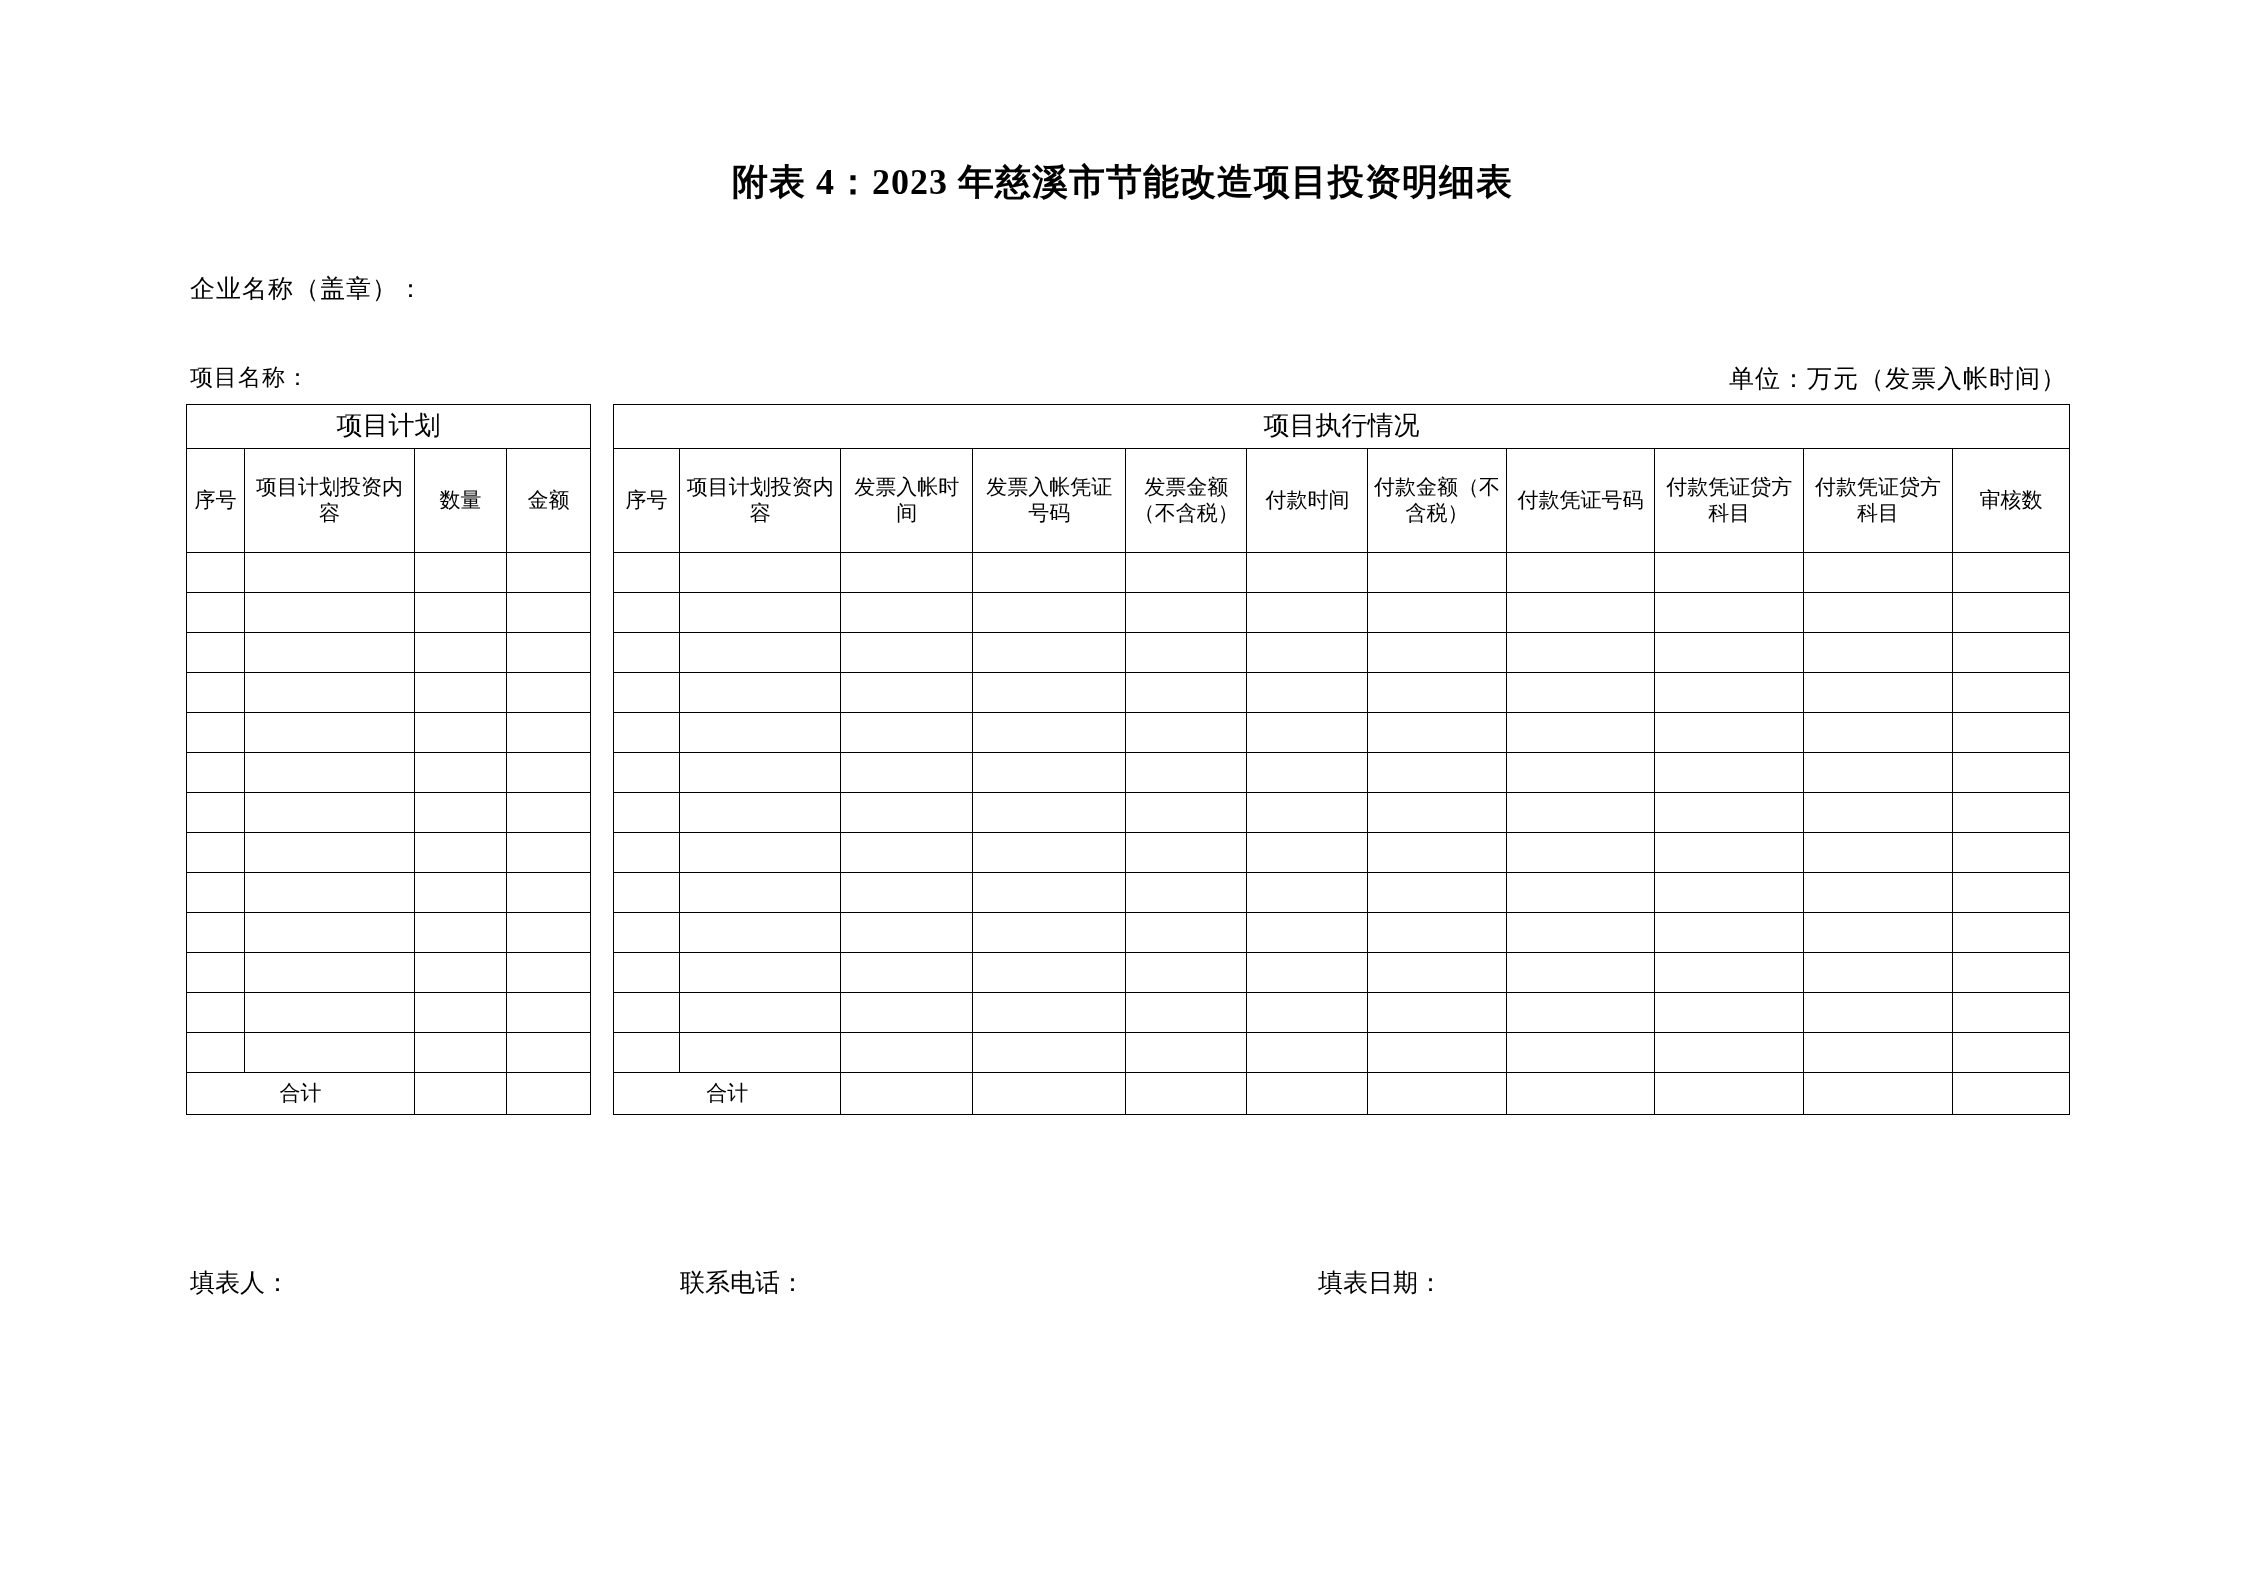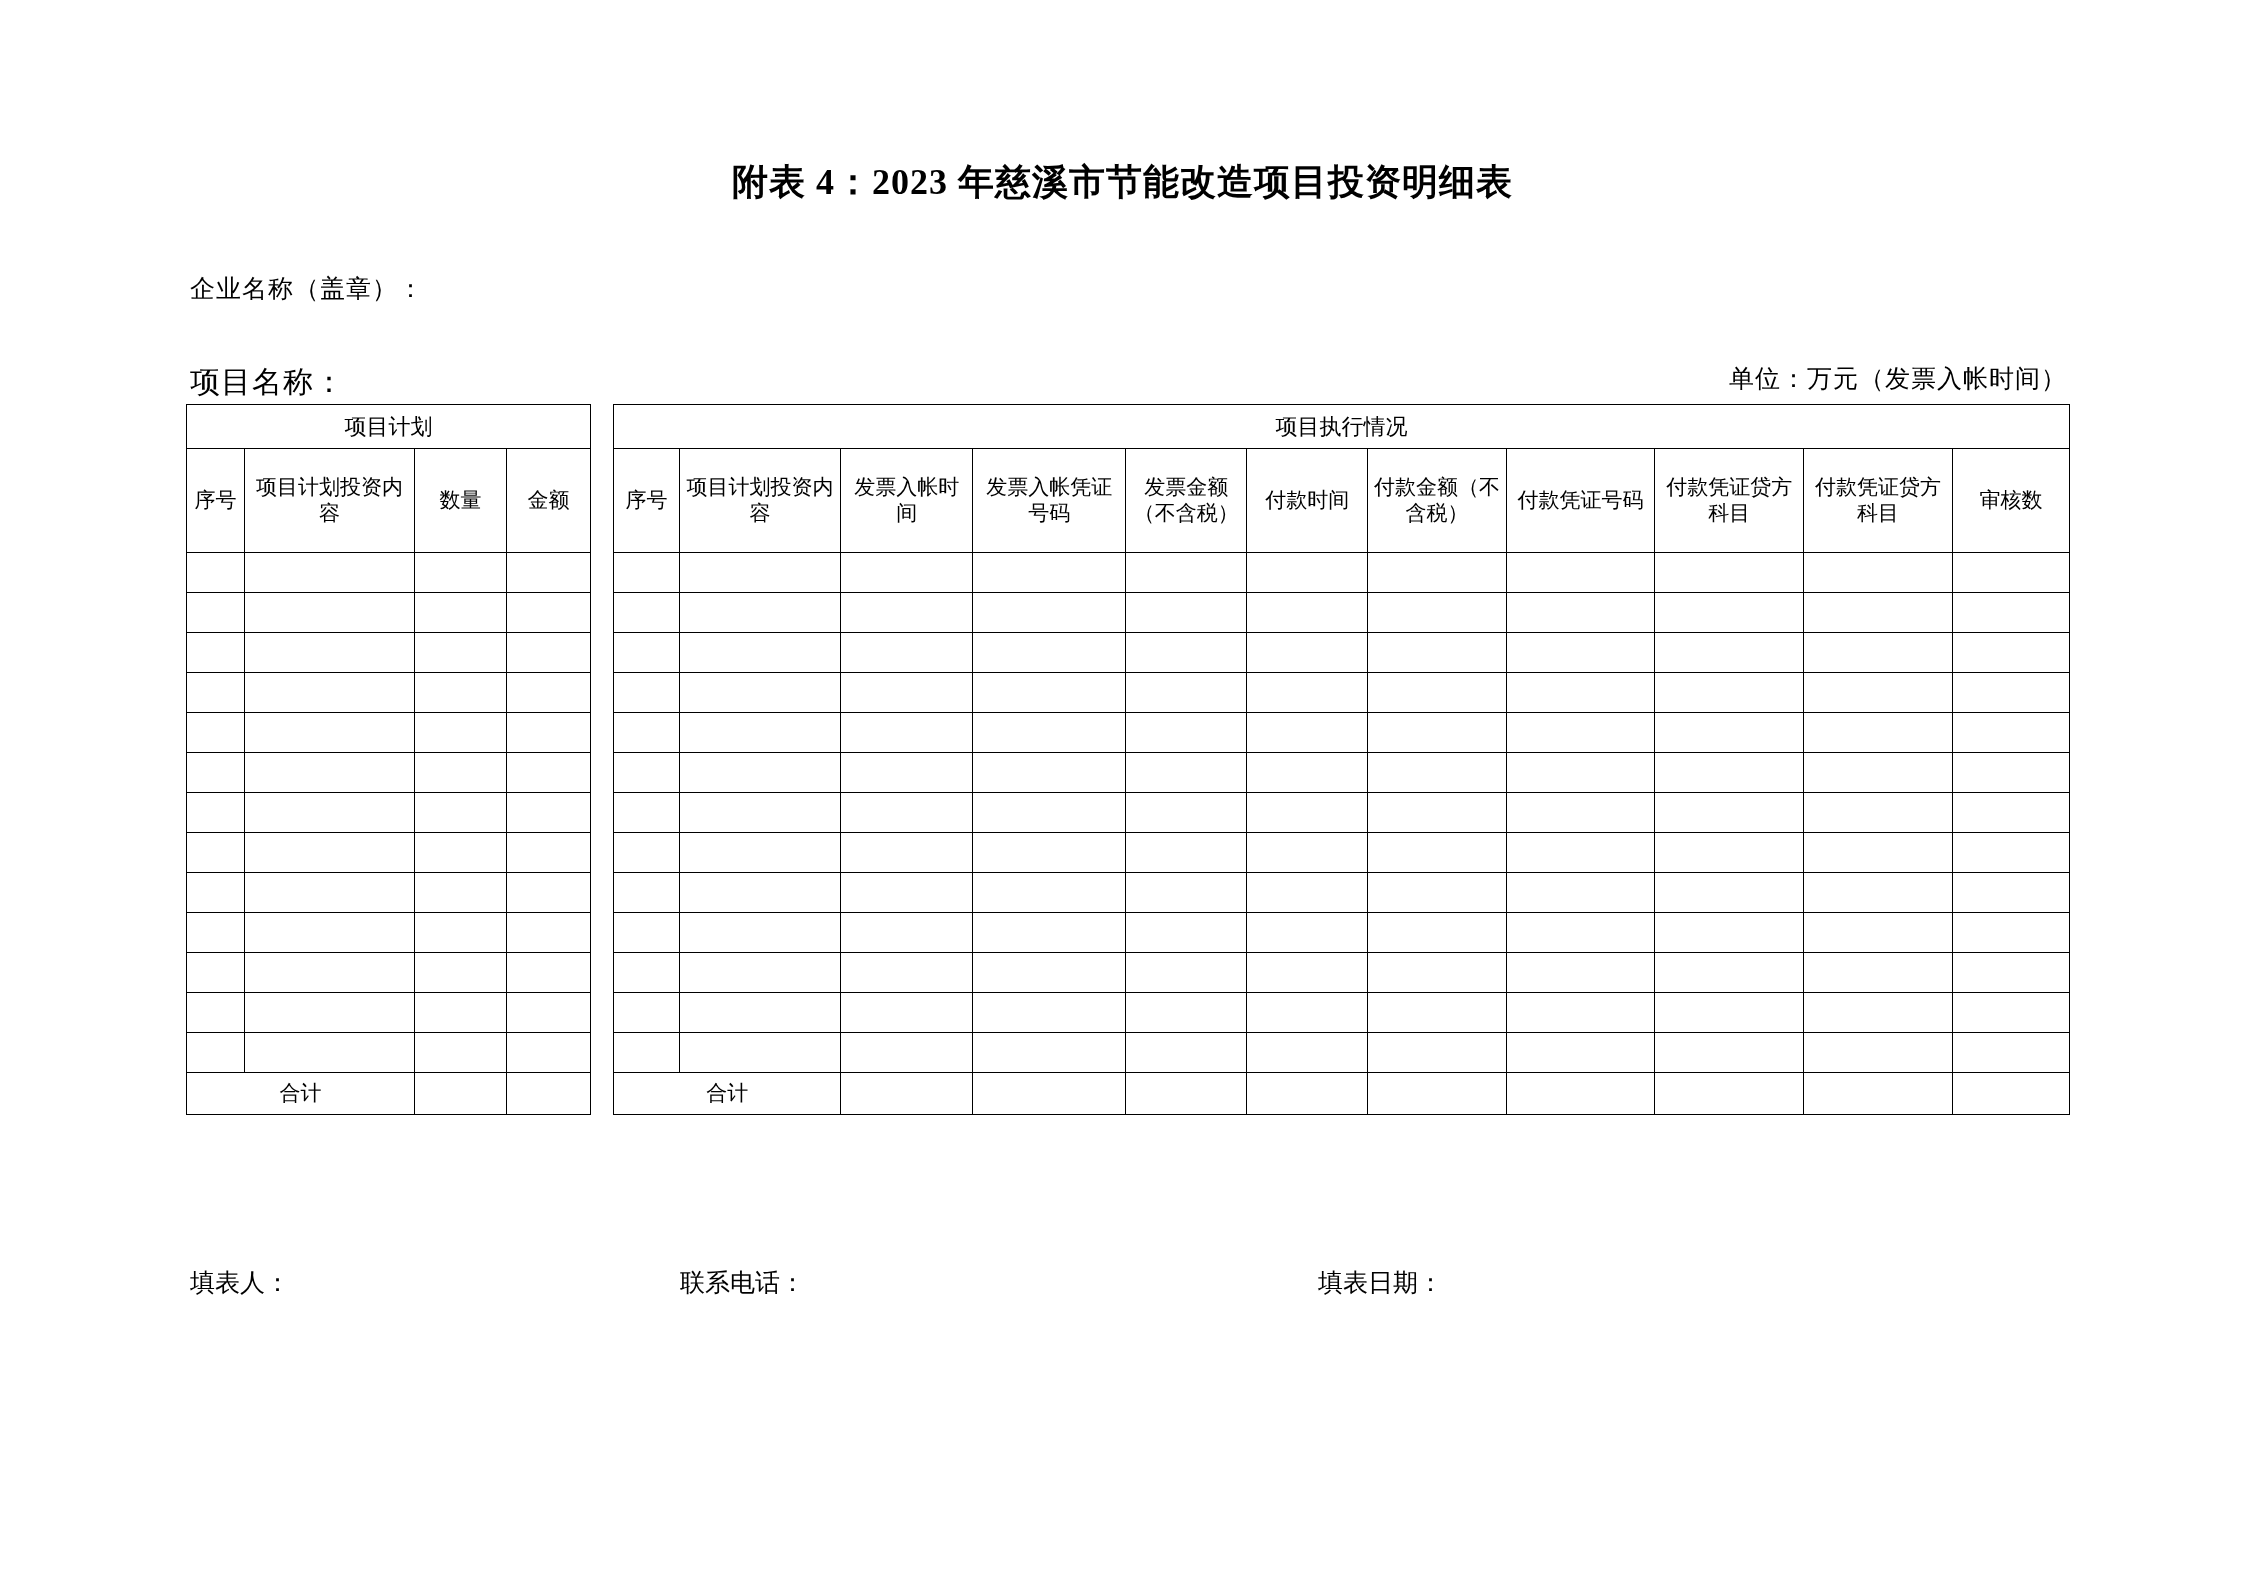--- a/index.html
+++ b/index.html
@@ -37,21 +37,21 @@
     left: 190px;
     top: 272px;
     font-size: 25px;
     letter-spacing: 1px;
     text-align: right;
   }
   .field-project {
     position: absolute;
     left: 190px;
     top: 362px;
-    font-size: 30px;
+    font-size: 23px;
     letter-spacing: 1px;
   }
   .field-unit {
     position: absolute;
     right: 178px;
     top: 362px;
     font-size: 25px;
     letter-spacing: 1px;
   }
   .tables-wrap {
@@ -80,21 +80,21 @@
     width: 404px;
   }
   .gap {
     width: 22px;
   }
   .right-table {
     width: 1458px;
   }
   td.group-head {
     height: 44px;
-    font-size: 22px;
+    font-size: 26px;
   }
   td.col-head {
     height: 104px;
     font-size: 21px;
     line-height: 1.2;
   }
   td.data-cell {
     height: 40px;
   }
   td.total-cell {

